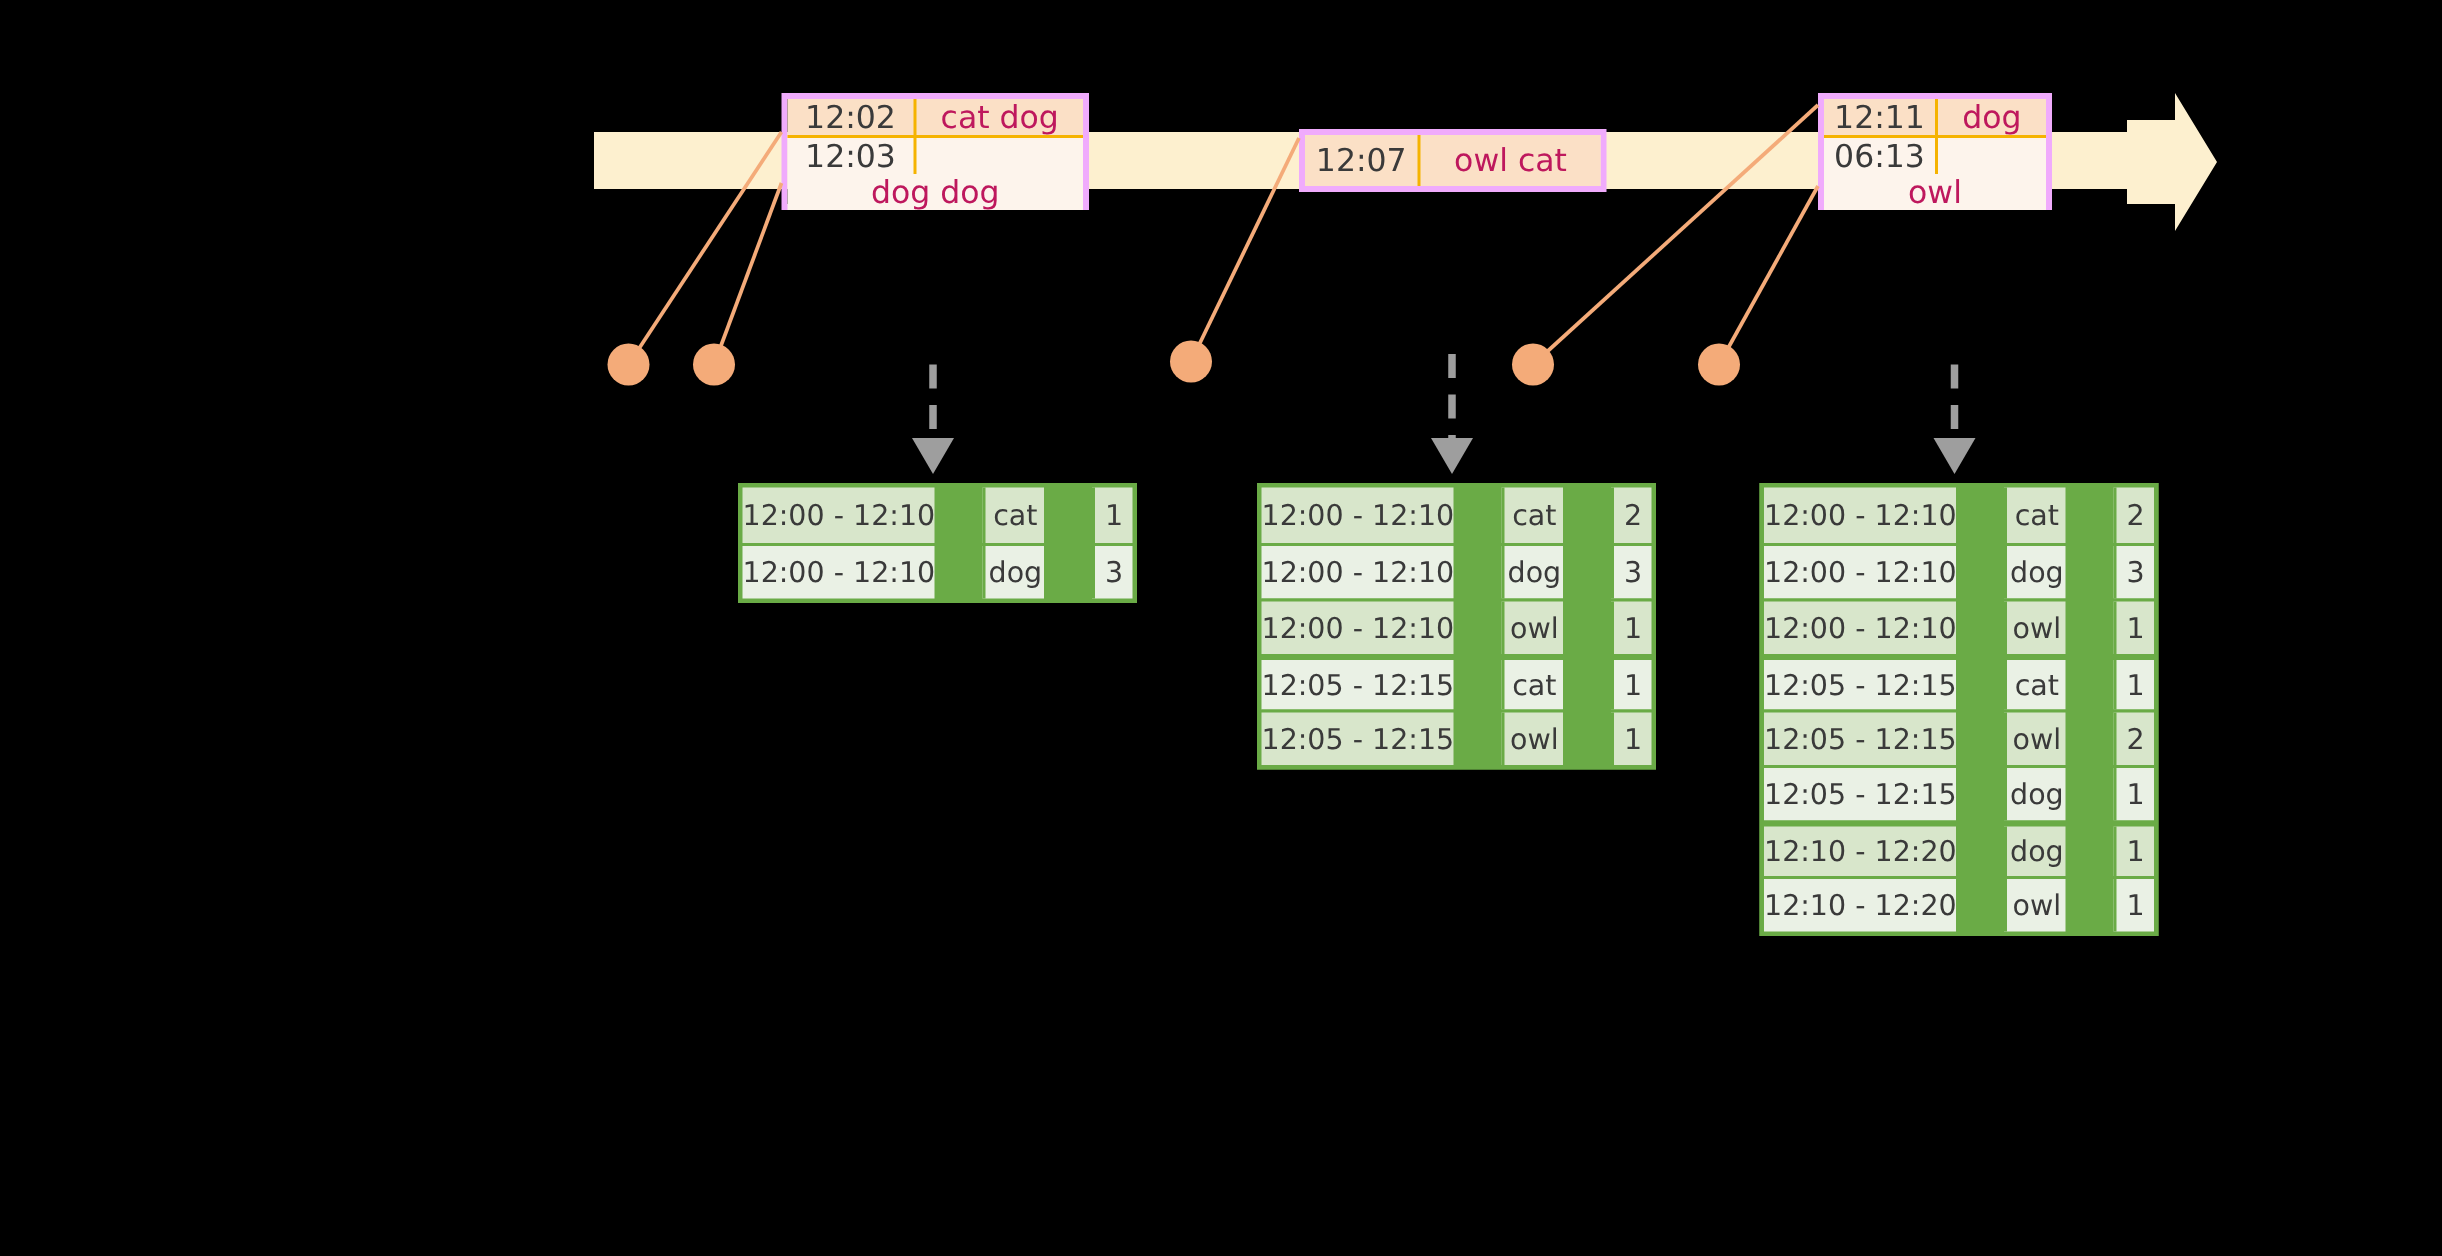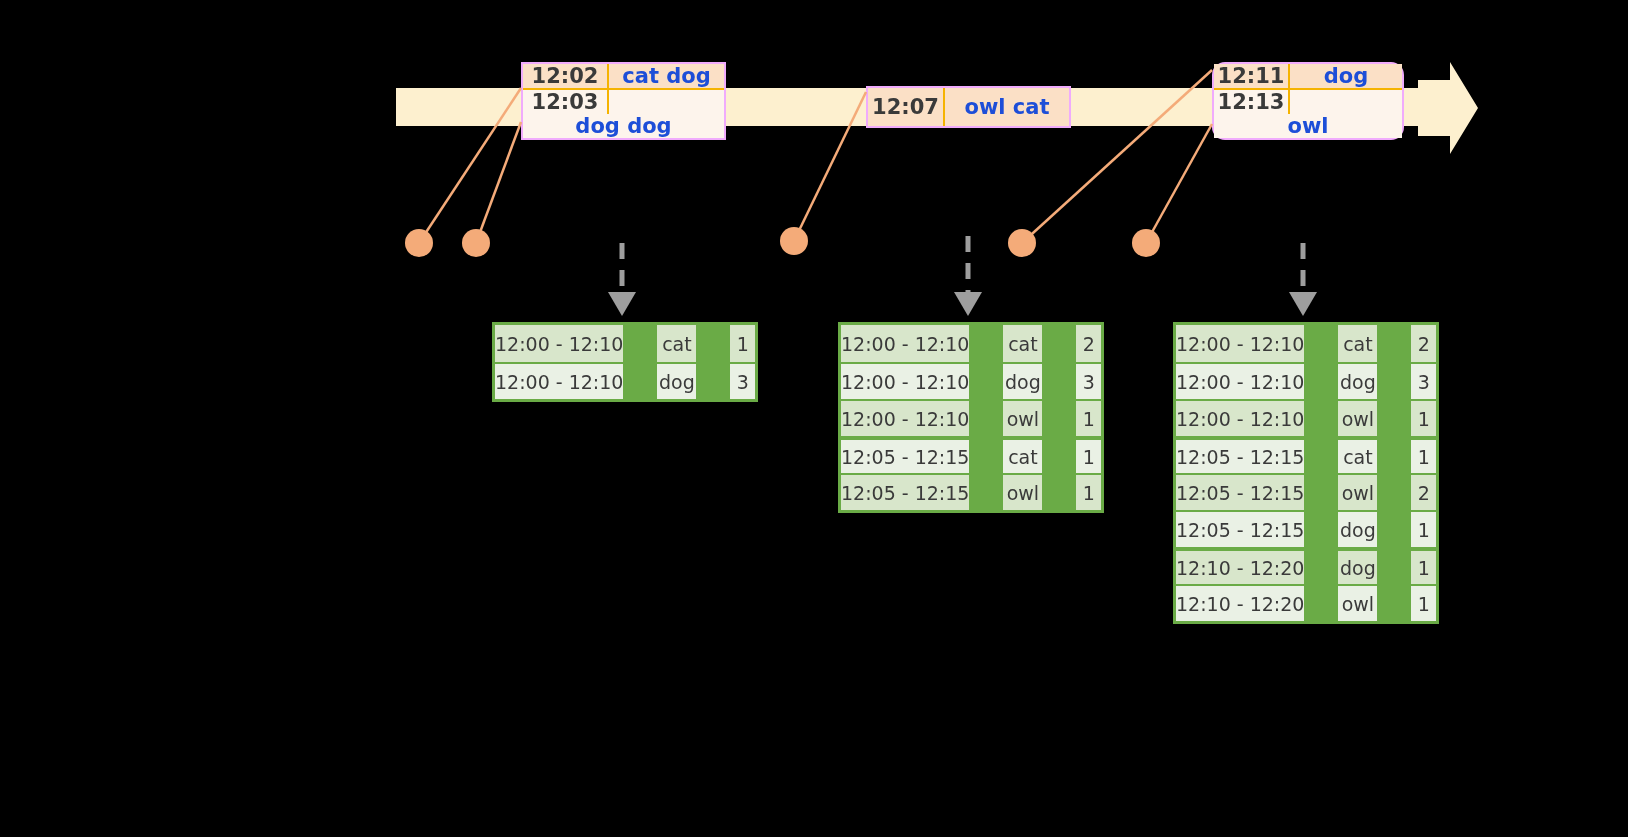--- a/index.html
+++ b/index.html
@@ -24,25 +24,24 @@
 
   
   .timeline-bar {
     position: absolute;
     background: #fdf0cf;
   }
 
   
   .evt-box {
     position: absolute;
-    border: 2px solid #f0abfc;
+    border: 4px solid #f0abfc;
     box-sizing: border-box;
     display: flex;
     flex-direction: column;
-    font-weight: bold;
   }
   .evt-row {
     display: flex;
     flex: 1 1 0;
     box-sizing: border-box;
   }
   .evt-row + .evt-row {
     border-top: 2px solid #f5b301;
     flex-direction: column;
   }
@@ -58,21 +57,21 @@
     color: #3a3a3a;
     white-space: nowrap;
   }
   .evt-val {
     box-sizing: border-box;
     flex: 1 1 auto;
     display: flex;
     align-items: center;
     justify-content: center;
     font-size: 21px;
-    color: #1d4ed8;
+    color: #be185d;
     white-space: nowrap;
   }
 
   
   #connectors {
     position: absolute;
     left: 0; top: 0;
     width: 1628px;
     height: 837px;
     pointer-events: none;
@@ -131,27 +130,27 @@
     </div>
   </div>
 
   <div class="evt-box" style="left:866px; top:86px; width:205px; height:42px;">
     <div class="evt-row shade">
       <div class="evt-time" style="width:77px;">12:07</div>
       <div class="evt-val">owl cat</div>
     </div>
   </div>
 
-  <div class="evt-box" style="left:1212px; top:62px; width:192px; height:78px;border-radius:13px;">
+  <div class="evt-box" style="left:1212px; top:62px; width:156px; height:78px;">
     <div class="evt-row shade">
       <div class="evt-time" style="width:76px;">12:11</div>
       <div class="evt-val">dog</div>
     </div>
     <div class="evt-row light">
-      <div class="evt-time" style="width:76px;">12:13</div>
+      <div class="evt-time" style="width:76px;">06:13</div>
       <div class="evt-val">owl</div>
     </div>
   </div>
 
   <svg id="connectors" viewBox="0 0 1628 837">
     <g stroke="#f4ab79" stroke-width="2.5" fill="none">
       <line x1="521" y1="88" x2="419" y2="243"></line>
       <line x1="521" y1="122" x2="476" y2="243"></line>
       <line x1="866" y1="92" x2="794" y2="241"></line>
       <line x1="1212" y1="70" x2="1022" y2="243"></line>

